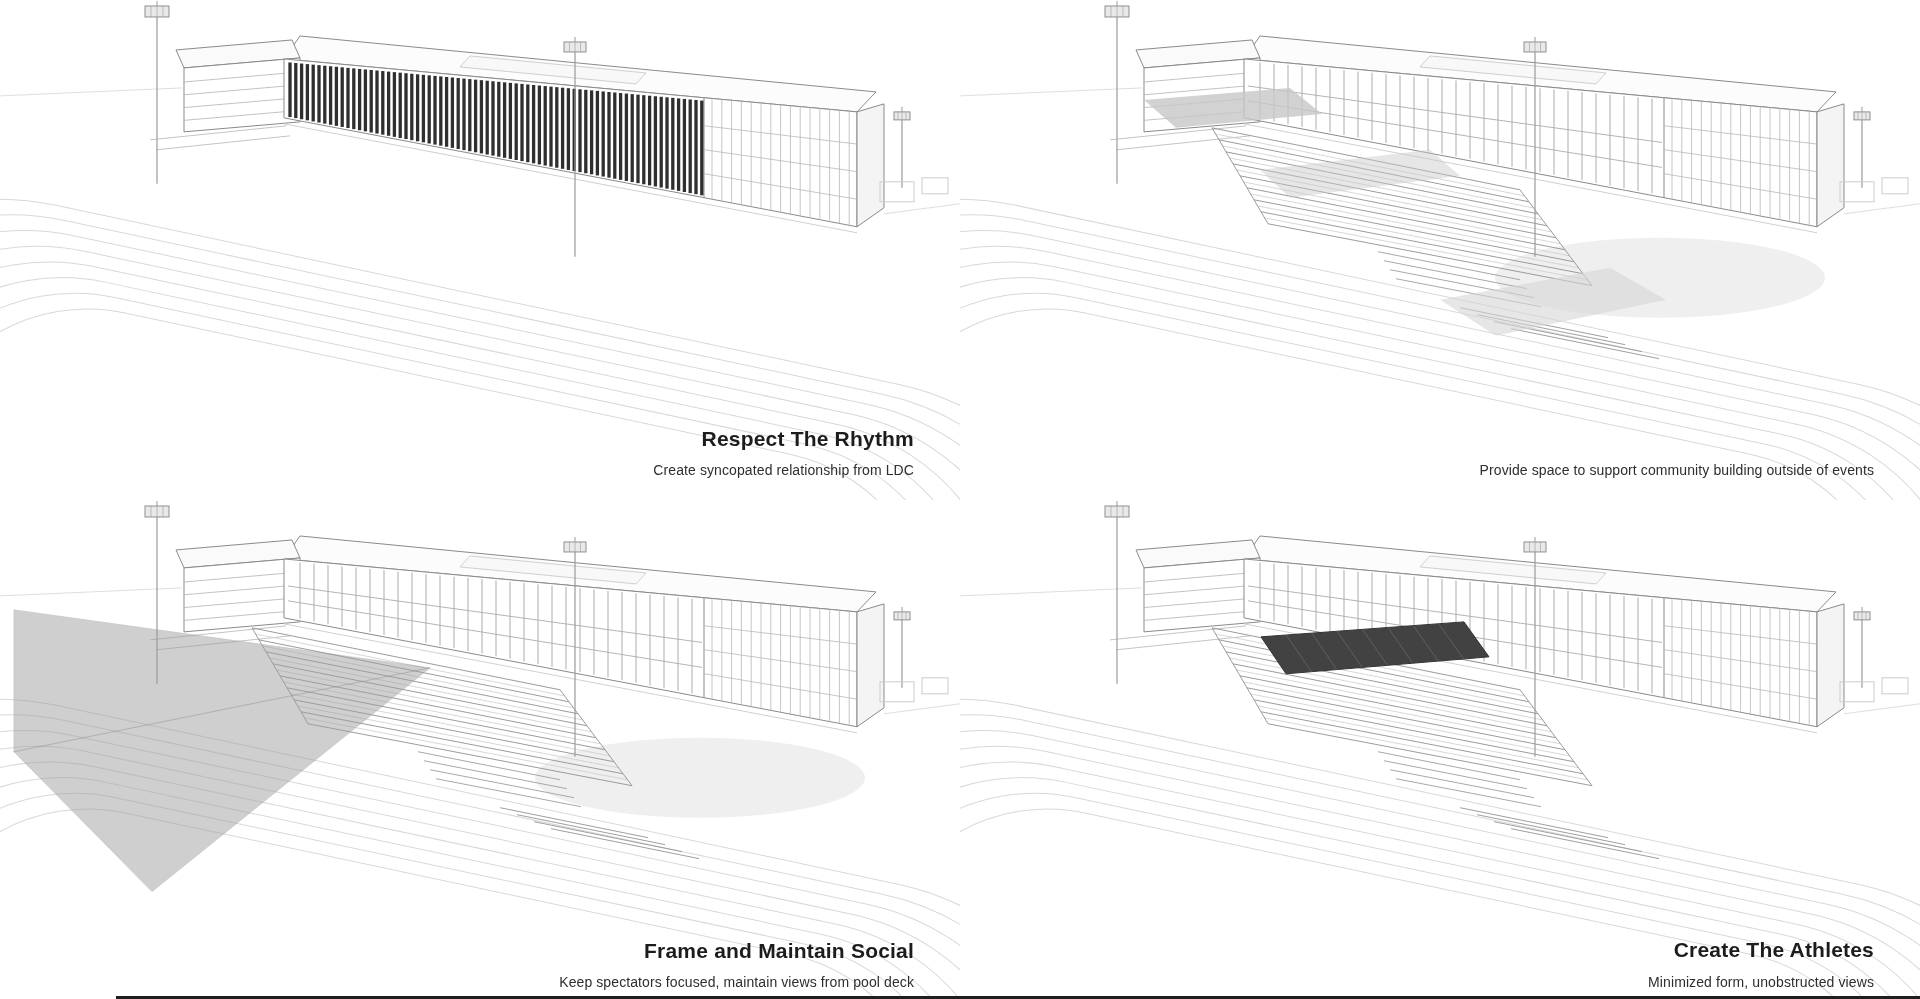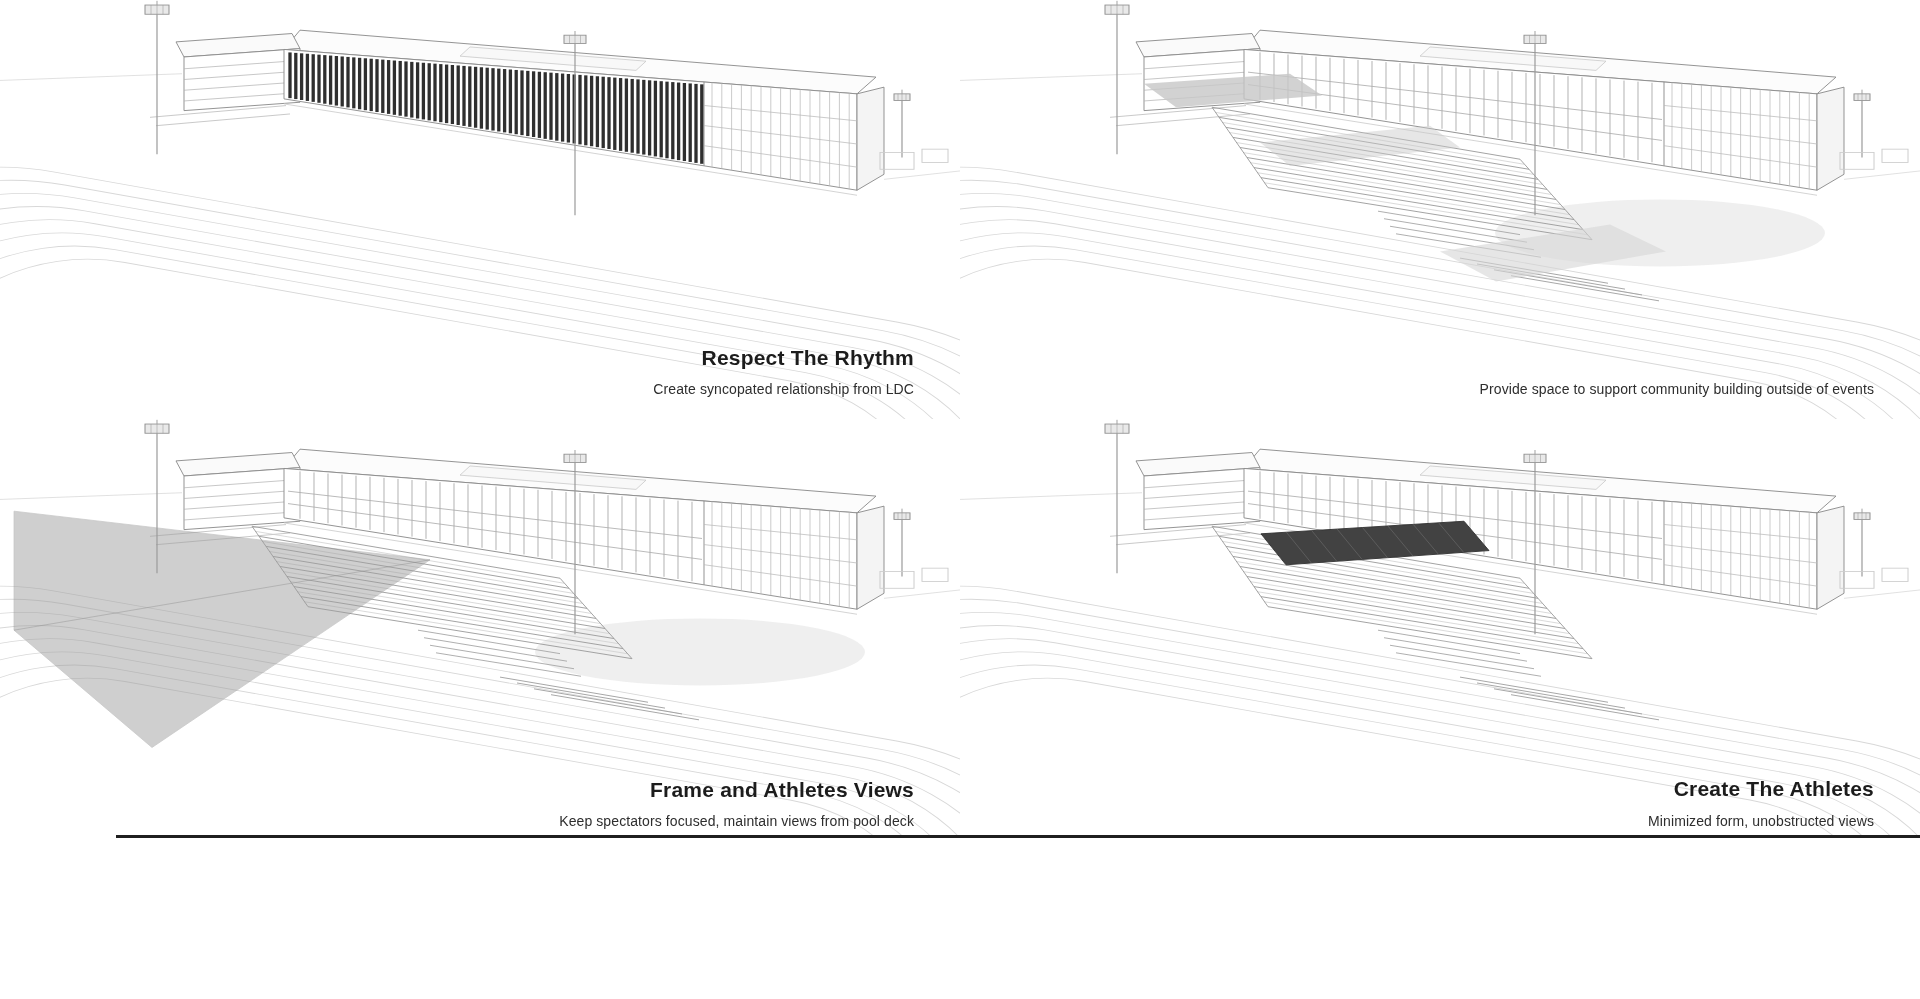--- a/index.html
+++ b/index.html
@@ -1,18 +1,18 @@
 <!DOCTYPE html>
 <html><head>
 <meta charset="utf-8">
 <style>
   html,body{margin:0;padding:0;background:#ffffff;}
   .board{
     position:relative;
-    width:1920px;height:838px;
+    width:1920px;height:999px;
     display:grid;
     grid-template-columns:1fr 1fr;
     grid-template-rows:1fr 1fr;
     background:#a3a3a3;
     overflow:hidden;
     font-family:"Liberation Sans", sans-serif;
   }
   .panel{position:relative;overflow:hidden;background:#ffffff;}
   .scene{position:absolute;inset:0;width:100%;height:100%;display:block;}
   .caption{
@@ -472,21 +472,21 @@
           <rect x="894" y="112" width="16" height="8" stroke="#8f8f8f" fill="#e9e9e9" stroke-width="1"></rect>
           <path d="M898 112 L898 120" stroke-width="0.6"></path>
           <path d="M902 112 L902 120" stroke-width="0.6"></path>
           <path d="M906 112 L906 120" stroke-width="0.6"></path>
           <path d="M902 107 L902 112" stroke-width="1"></path>
         </g>
         <rect x="880" y="182" width="34" height="20" fill="none" stroke="#cccccc" stroke-width="1"></rect>
         <rect x="922" y="178" width="26" height="16" fill="none" stroke="#cccccc" stroke-width="1"></rect>
       </svg>
     <figcaption class="caption">
-      <h2 style="color: rgb(28, 28, 28);">Frame and Athletes Views</h2>
+      <h2 style="color: rgb(28, 28, 28);">Frame and Maintain Social</h2>
       <p style="color: rgb(46, 46, 46); margin-left: 37px;">Keep spectators focused, maintain views from pool deck</p>
     </figcaption>
   </section>
 
   <section class="panel bottom-row">
     <svg class="scene" viewBox="0 0 960 500" preserveAspectRatio="none" xmlns="http://www.w3.org/2000/svg">
         <g transform="rotate(12 420 560)" fill="none" stroke="#d8d8d8" stroke-width="1">
           <rect x="-100" y="380" width="1040" height="360" rx="180" ry="180"></rect>
           <rect x="-126" y="367" width="1092" height="386" rx="193" ry="193"></rect>
           <rect x="-152" y="354" width="1144" height="412" rx="206" ry="206"></rect>

